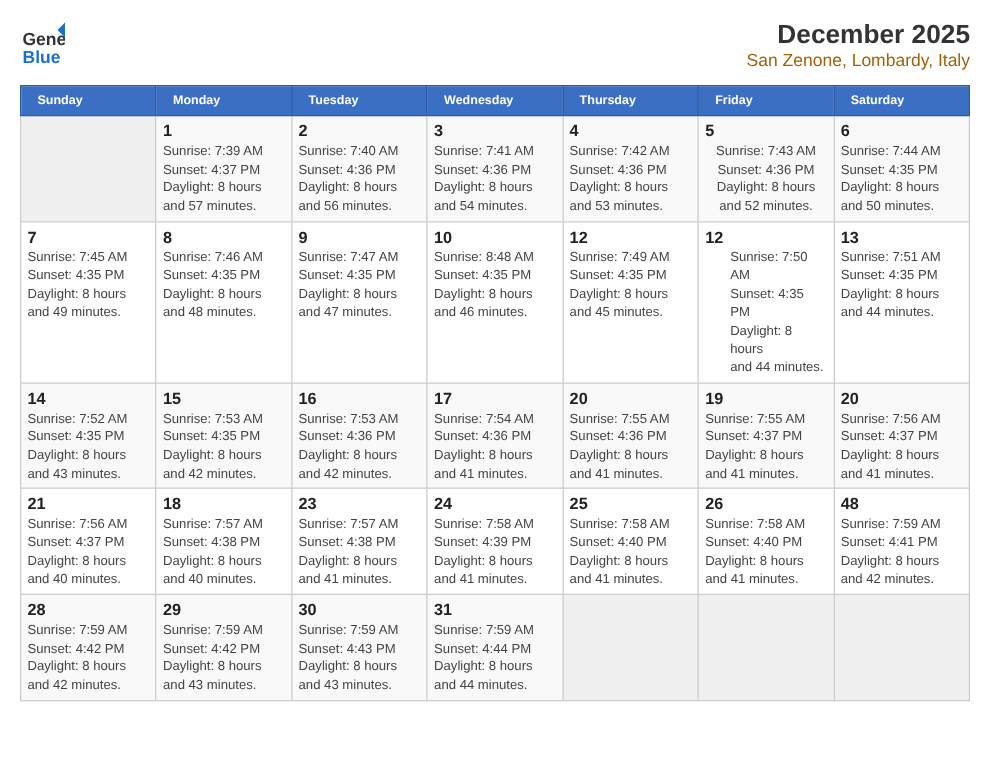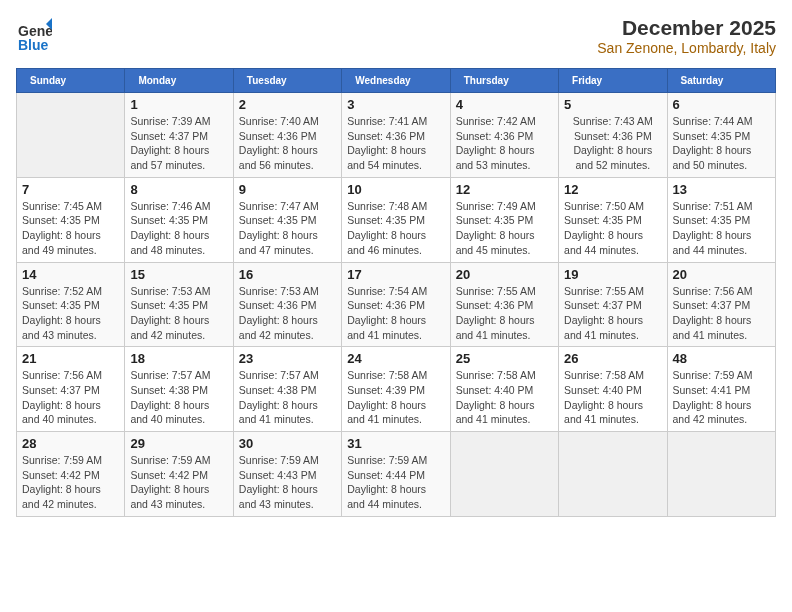--- a/index.html
+++ b/index.html
@@ -174,35 +174,35 @@
         </td>
         <td>
           <div class="day-number">9</div>
           <div class="day-info" style="white-space: pre-line;">Sunrise: 7:47 AM
 Sunset: 4:35 PM
 Daylight: 8 hours
 and 47 minutes.</div>
         </td>
         <td>
           <div class="day-number">10</div>
-          <div class="day-info" style="white-space: pre-line;">Sunrise: 7:48 AM
+          <div class="day-info" style="white-space: pre-line;">Sunrise: 8:48 AM
 Sunset: 4:35 PM
 Daylight: 8 hours
 and 46 minutes.</div>
         </td>
         <td>
           <div class="day-number">12</div>
           <div class="day-info" style="white-space: pre-line;">Sunrise: 7:49 AM
 Sunset: 4:35 PM
 Daylight: 8 hours
 and 45 minutes.</div>
         </td>
         <td>
           <div class="day-number">12</div>
-          <div class="day-info" style="white-space: pre-line;">Sunrise: 7:50 AM
+          <div class="day-info" style="white-space: pre-line; margin-left: 20px;">Sunrise: 7:50 AM
 Sunset: 4:35 PM
 Daylight: 8 hours
 and 44 minutes.</div>
         </td>
         <td>
           <div class="day-number">13</div>
           <div class="day-info" style="white-space: pre-line;">Sunrise: 7:51 AM
 Sunset: 4:35 PM
 Daylight: 8 hours
 and 44 minutes.</div>

